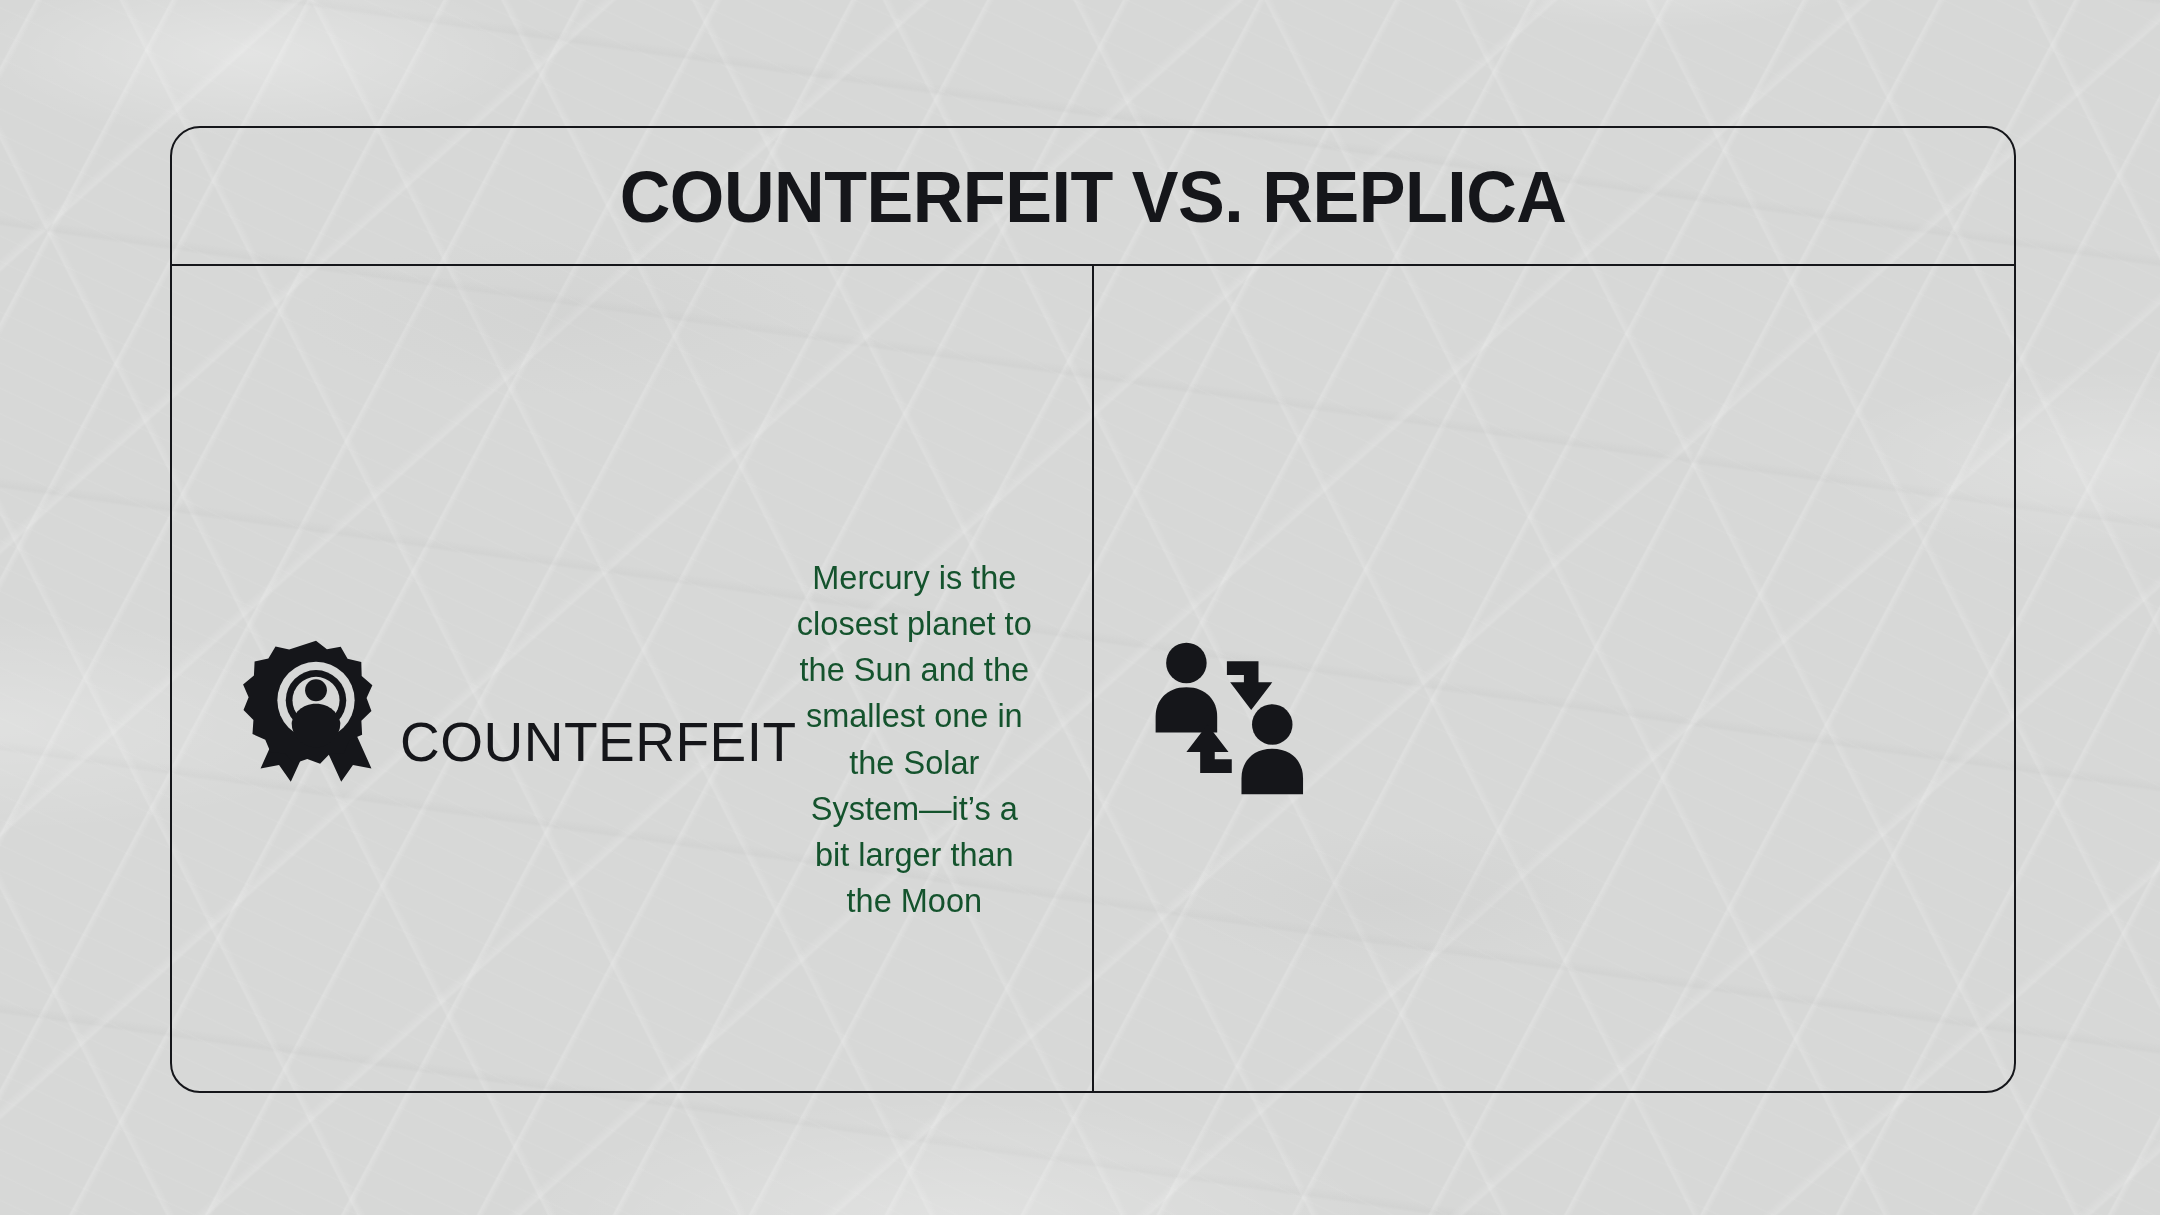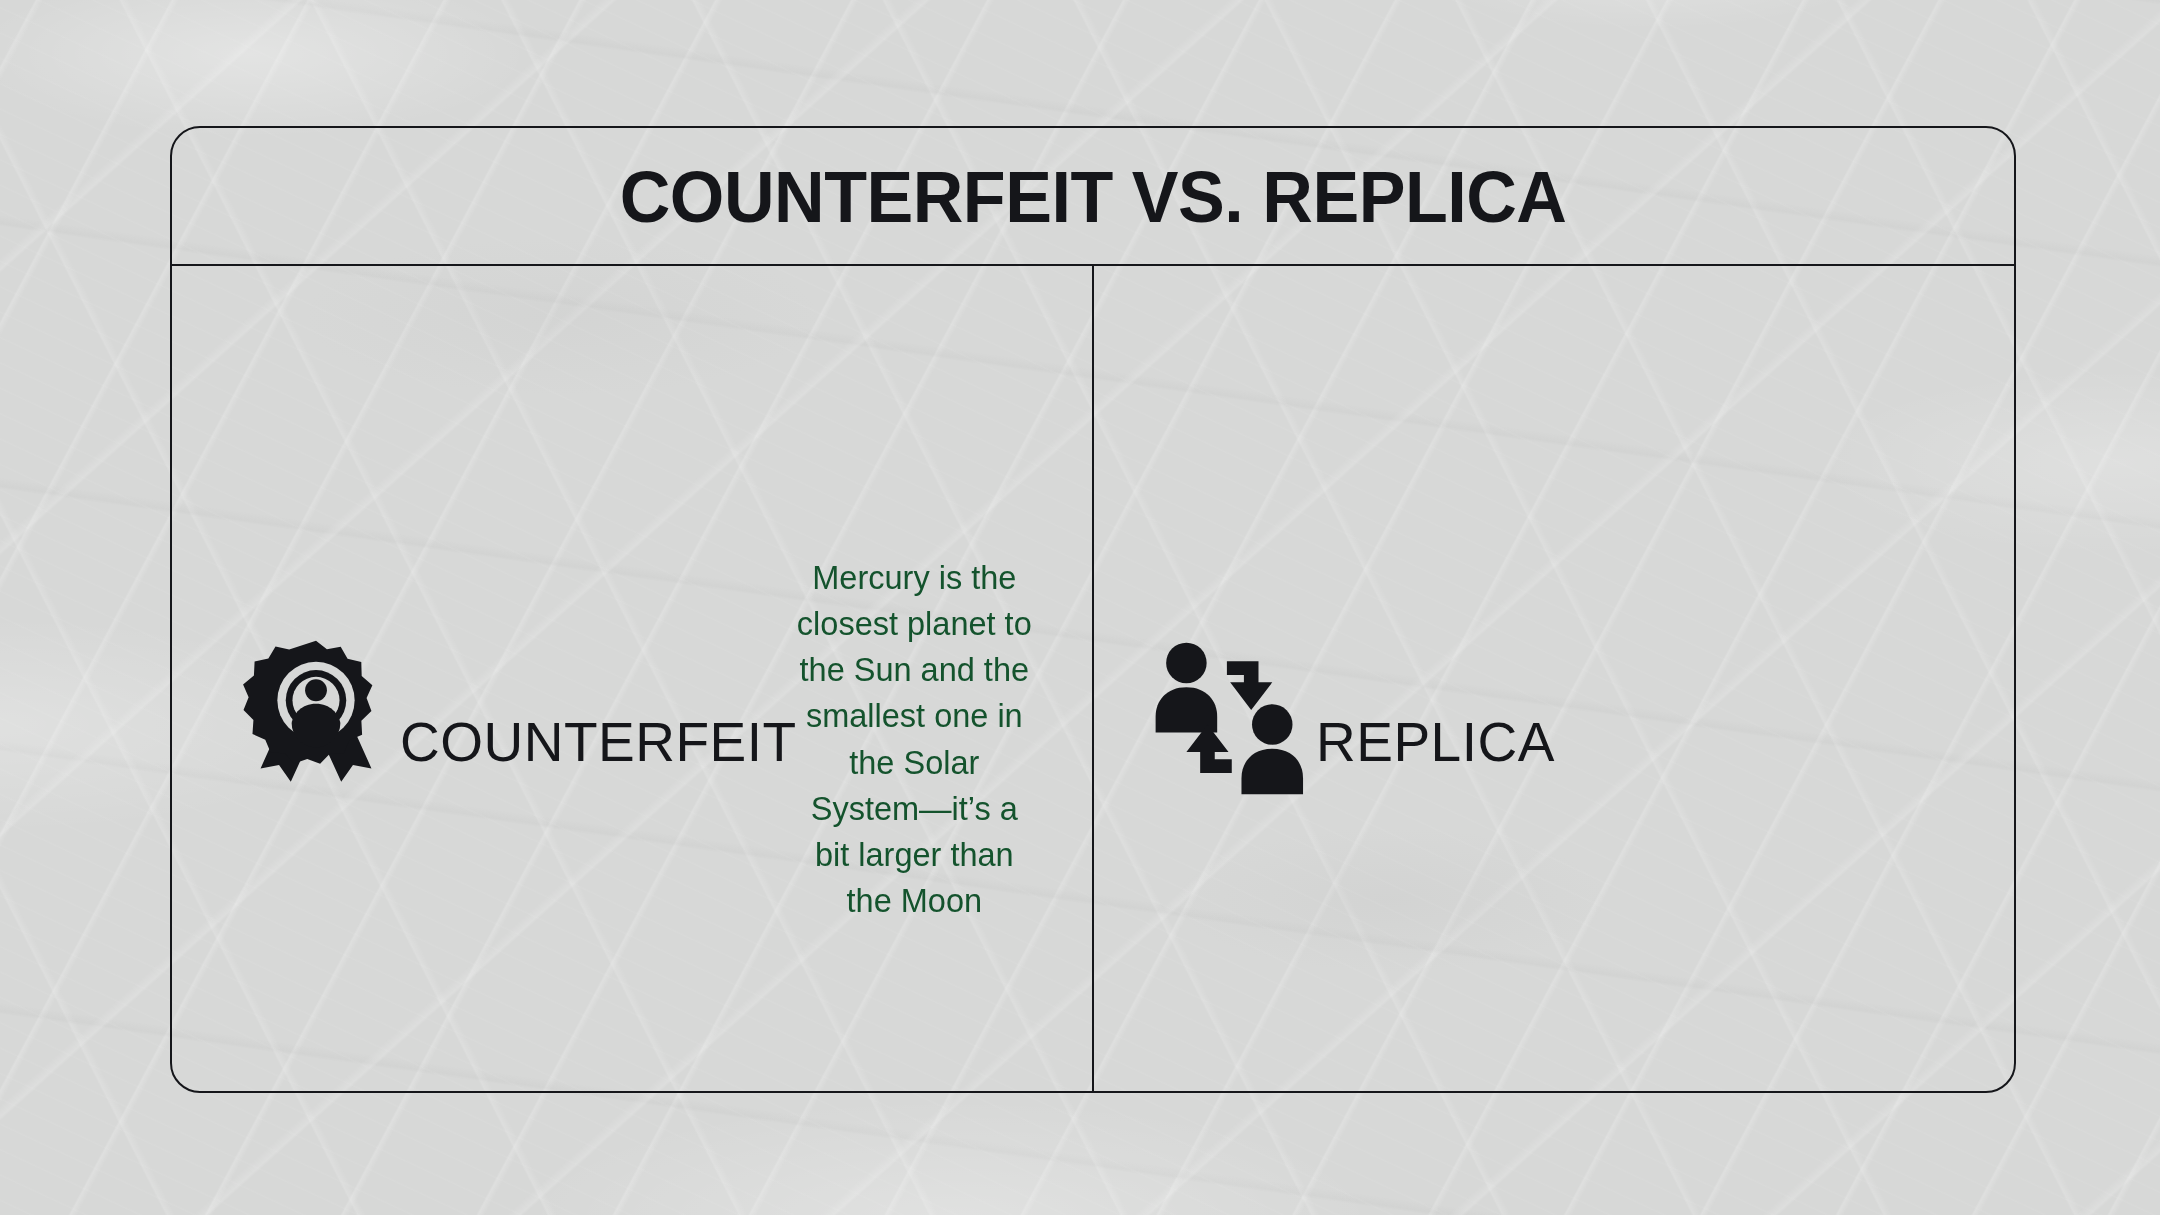--- a/index.html
+++ b/index.html
@@ -216,17 +216,16 @@
 
             <circle cx="146" cy="108" r="25"></circle>
             <path d="M146 138 c-25 0 -38 17 -38 36 v20 h76 v-20 c0 -19 -13 -36 -38 -36 Z"></path>
 
             <path d="M90 30 h39 v26 h17 l-26 34 l-26 -34 h17 v-9 h-21 Z"></path>
 
             <path d="M96 168 h-39 v-26 h-17 l26 -34 l26 34 h-17 v9 h21 Z"></path>
           </g>
         </svg>
       </div>
-      <div class="panel-heading">REPLICA</div>
     </div>
 
   </div>
 </div>
 
 </body></html>

